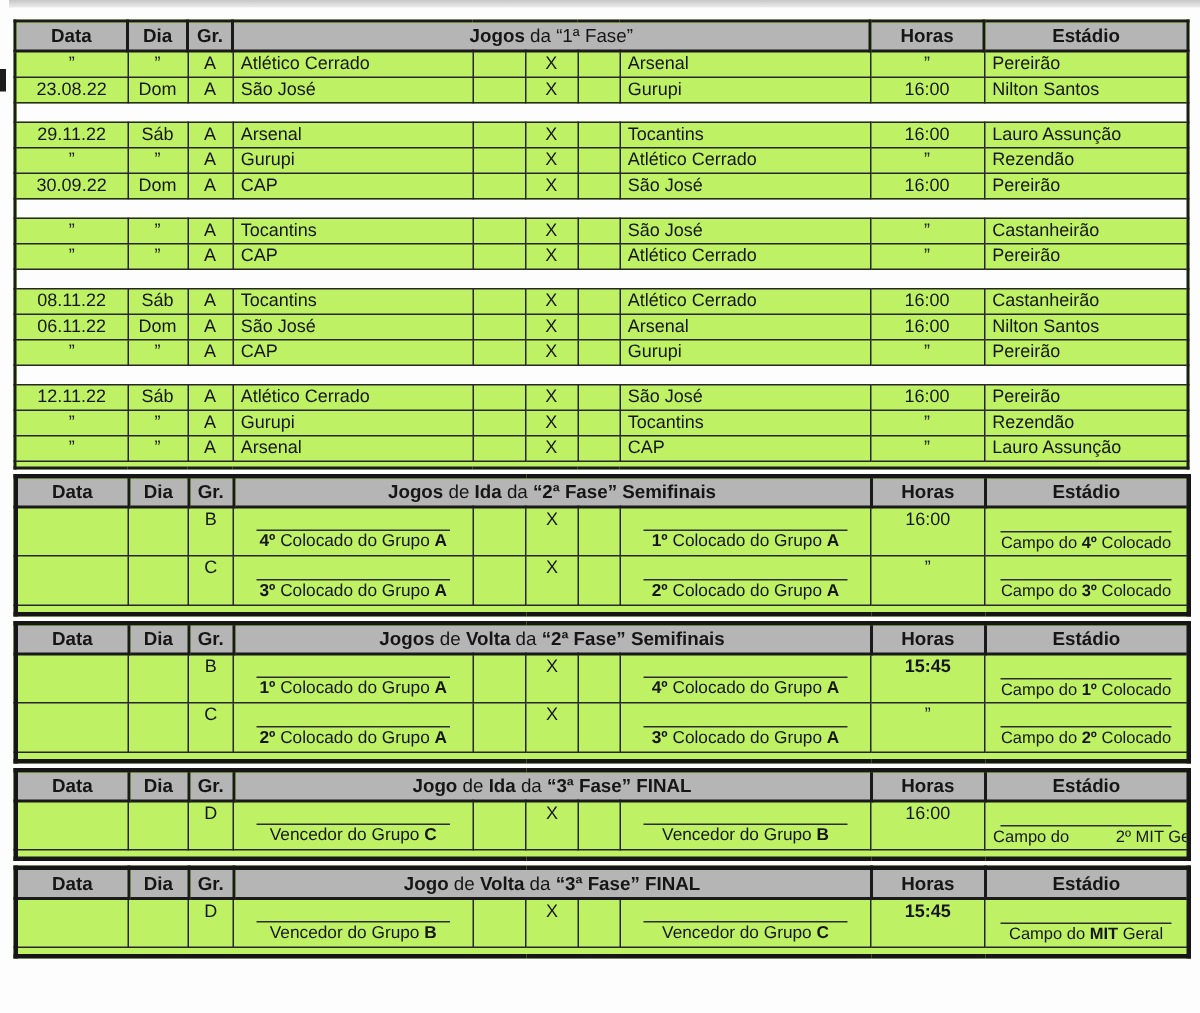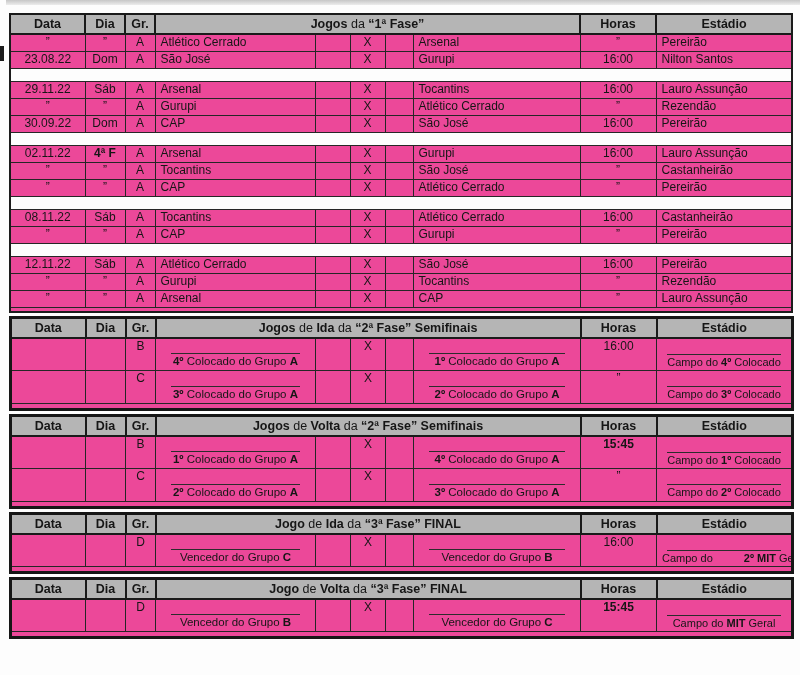--- a/index.html
+++ b/index.html
@@ -19,21 +19,21 @@
   .scan-mark {
     position: absolute; left: 0; top: 46px; width: 4px; height: 15px;
     background: #1c1c1c;
   }
   .wrap { position: absolute; left: 9px; top: 13px; width: 784px; }
 
   table {
     border-collapse: collapse;
     table-layout: fixed;
     width: 782px;
-    background: #ec4899;
+    background: #bef264;
   }
   table.phase1 { border: 2px solid #1c1c1c; }
   table.sec    { border: 3px solid #161616; margin-top: 3px; }
 
   th {
     background: #b5b5b5;
     border: 2px solid #1a1a1a;
     font-weight: bold;
     font-size: 12.5px;
     height: 20px;
@@ -82,21 +82,21 @@
         <col style="width:28px">
         <col style="width:167px">
         <col style="width:76px">
         <col style="width:136px">
       </colgroup>
     <tbody>
         <tr>
       <th>Data</th>
       <th>Dia</th>
       <th>Gr.</th>
-      <th colspan="5"><span style="font-weight: bold;">Jogos </span><span style="font-weight: normal;">da </span><span style="font-weight: bold; text-align: center;">“1ª Fase”</span></th>
+      <th colspan="5"><span style="font-weight: bold;">Jogos </span><span style="font-weight: normal;">da </span><span style="font-weight: normal; text-align: center;">“1ª Fase”</span></th>
       <th>Horas</th>
       <th>Estádio</th>
     </tr>
 
     <tr>
       <td class="c">”</td>
           <td class="c">”</td>
           <td class="c">A</td>
           <td>Atlético Cerrado</td>
           <td></td>
@@ -156,32 +156,20 @@
           <td></td>
           <td>São José</td>
           <td class="c">16:00</td>
           <td>Pereirão</td>
     </tr>
     <tr class="gap">
           <td colspan="10"></td>
         </tr>
 
     <tr>
-      <td class="c">02.11.22</td>
-          <td class="c b">4ª F</td>
-          <td class="c">A</td>
-          <td>Arsenal</td>
-          <td></td>
-          <td class="c">X</td>
-          <td></td>
-          <td>Gurupi</td>
-          <td class="c">16:00</td>
-          <td>Lauro Assunção</td>
-    </tr>
-    <tr>
       <td class="c">”</td>
           <td class="c">”</td>
           <td class="c">A</td>
           <td>Tocantins</td>
           <td></td>
           <td class="c">X</td>
           <td></td>
           <td>São José</td>
           <td class="c">”</td>
           <td>Castanheirão</td>
@@ -206,20 +194,32 @@
       <td class="c">08.11.22</td>
           <td class="c">Sáb</td>
           <td class="c">A</td>
           <td>Tocantins</td>
           <td></td>
           <td class="c">X</td>
           <td></td>
           <td>Atlético Cerrado</td>
           <td class="c">16:00</td>
           <td>Castanheirão</td>
+    </tr>
+    <tr>
+      <td class="c">06.11.22</td>
+          <td class="c">Dom</td>
+          <td class="c">A</td>
+          <td>São José</td>
+          <td></td>
+          <td class="c">X</td>
+          <td></td>
+          <td>Arsenal</td>
+          <td class="c">16:00</td>
+          <td>Nilton Santos</td>
     </tr>
     <tr>
       <td class="c">”</td>
           <td class="c">”</td>
           <td class="c">A</td>
           <td>CAP</td>
           <td></td>
           <td class="c">X</td>
           <td></td>
           <td>Gurupi</td>
@@ -474,21 +474,21 @@
       <td>
             <div class="slot">
               <div class="line"></div>
               <div class="lab"><span style="font-weight: normal;">Vencedor do Grupo </span><span style="font-weight: bold;">B</span></div>
             </div>
           </td>
       <td class="c">16:00</td>
       <td class="stad">
             <div class="slot">
               <div class="line"></div>
-              <div class="lab"><span style="font-weight: normal;">Campo do </span><span style="font-weight: bold; margin-left: 28px;">2º MIT</span><span style="font-weight: normal;"> Geral</span></div>
+              <div class="lab"><span style="font-weight: normal;">Campo do </span><span style="font-weight: normal; margin-left: 28px;">2º MIT</span><span style="font-weight: normal;"> Geral</span></div>
             </div>
           </td>
     </tr>
     <tr class="pad2">
           <td colspan="10"></td>
         </tr>
   </tbody>
     </table>
 
   <table class="sec">

